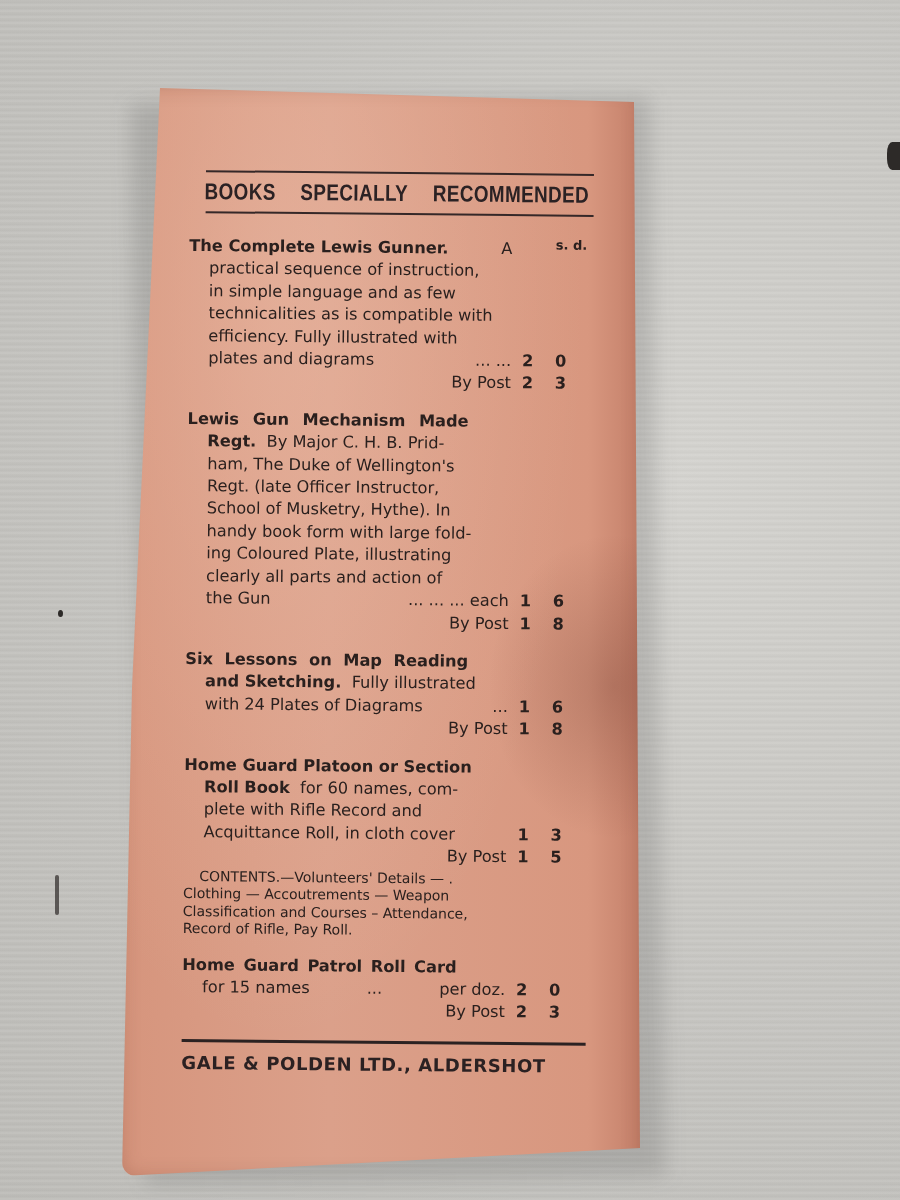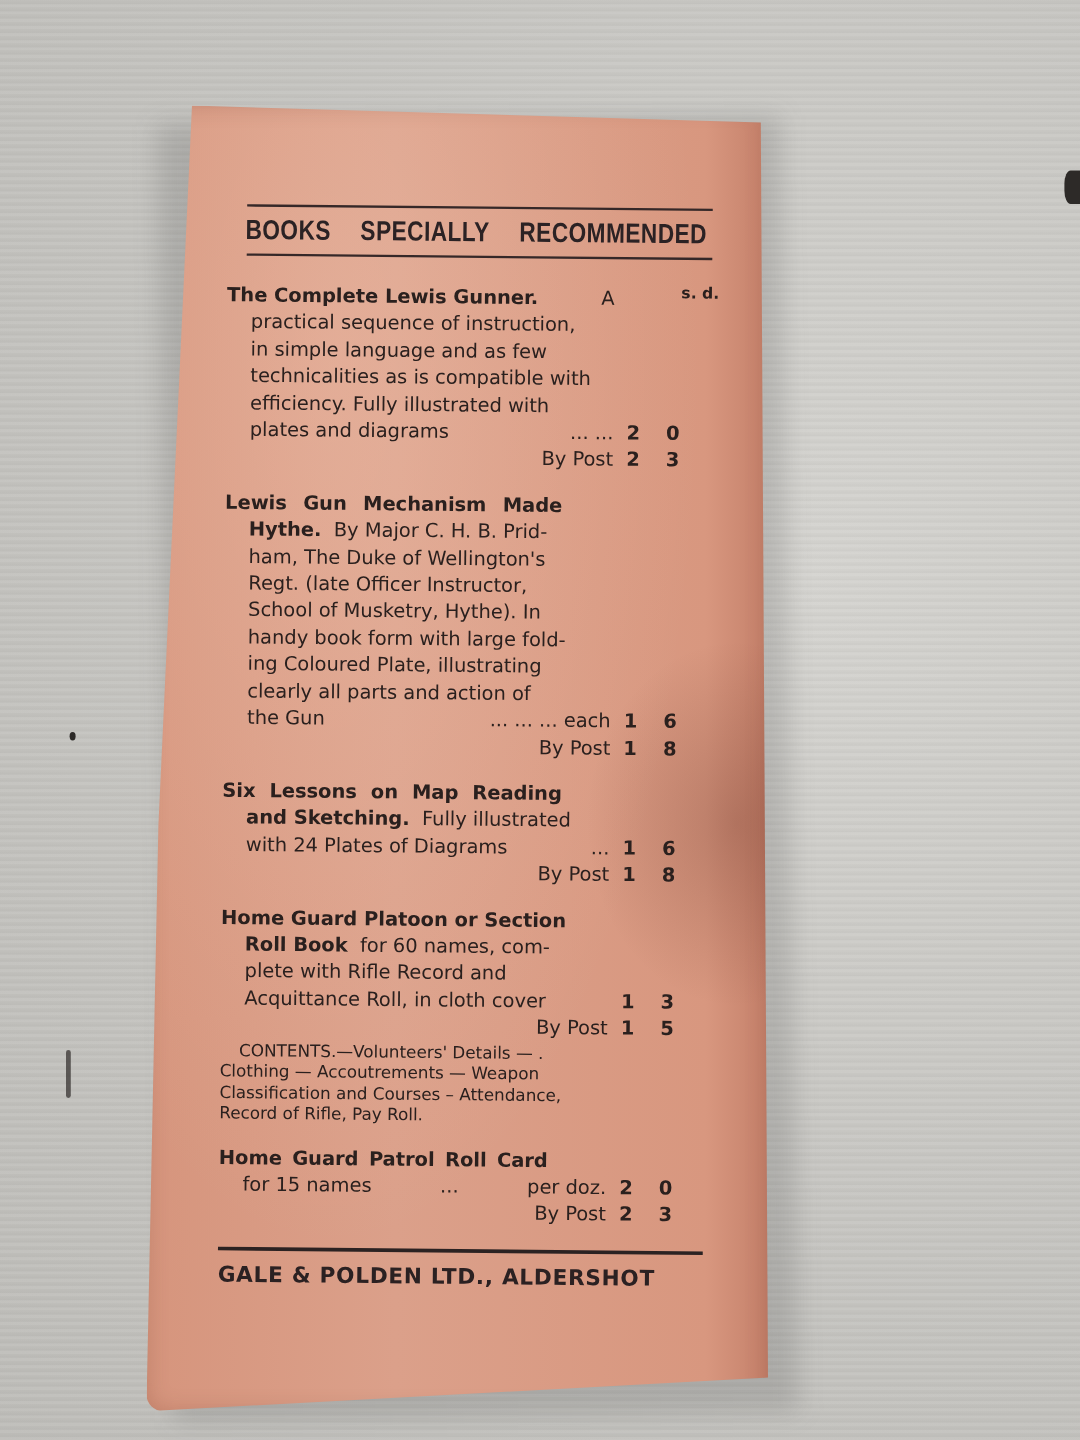--- a/index.html
+++ b/index.html
@@ -41,21 +41,21 @@
     display:flex; gap:30px; color:#2b2224;
   }
   .entry { position:relative; margin-top:16px; font-size:16.2px; line-height:22.4px; }
   .line { display:flex; align-items:baseline; white-space:nowrap; }
   .indent { padding-left:20px; }
   .textcell { width:323px; display:flex; justify-content:space-between; }
   .textcell.right { justify-content:flex-end; }
   .price { display:flex; gap:0; font-weight:bold; width:66px; }
   .price span { width:33px; text-align:center; }
   b.title { font-weight:bold; }
-  .sd { position:absolute; right:0; top:-4px; font-size:13px; font-weight:bold;text-align:right; }
+  .sd { position:absolute; right:12px; top:-4px; font-size:13px; font-weight:bold;text-align:right; }
   .contents { font-size:14px; line-height:17.5px; margin-top:2px; padding-left:0; width:350px; }
   .footer-rule { border-top:3px solid #2b2222; margin:18px 6px 10px 0; }
   .publisher {
     font-family:"DejaVu Sans", sans-serif; font-weight:bold; font-size:18px;
     letter-spacing:0.6px; white-space:nowrap; color:#2b2122;
   }
   .speck { position:absolute; background:#2d2a28; border-radius:50%; }
 </style>
 </head>
 <body>
@@ -114,21 +114,21 @@
           <span>2</span>
           <span>3</span>
         </div>
       </div>
   </div>
 
   <div class="entry">
     <div class="line">
         <b class="title" style="word-spacing:8px;">Lewis Gun Mechanism Made</b>
       </div>
-    <div class="line indent"><b class="title">Hythe.</b>&nbsp;&nbsp;<span>By Major C. H. B. Prid-</span></div>
+    <div class="line indent"><b class="title">Regt.</b>&nbsp;&nbsp;<span>By Major C. H. B. Prid-</span></div>
     <div class="line indent">
         <span>ham, The Duke of Wellington's</span>
       </div>
     <div class="line indent">
         <span>Regt. (late Officer Instructor,</span>
       </div>
     <div class="line indent">
         <span>School of Musketry, Hythe).  In</span>
       </div>
     <div class="line indent">

